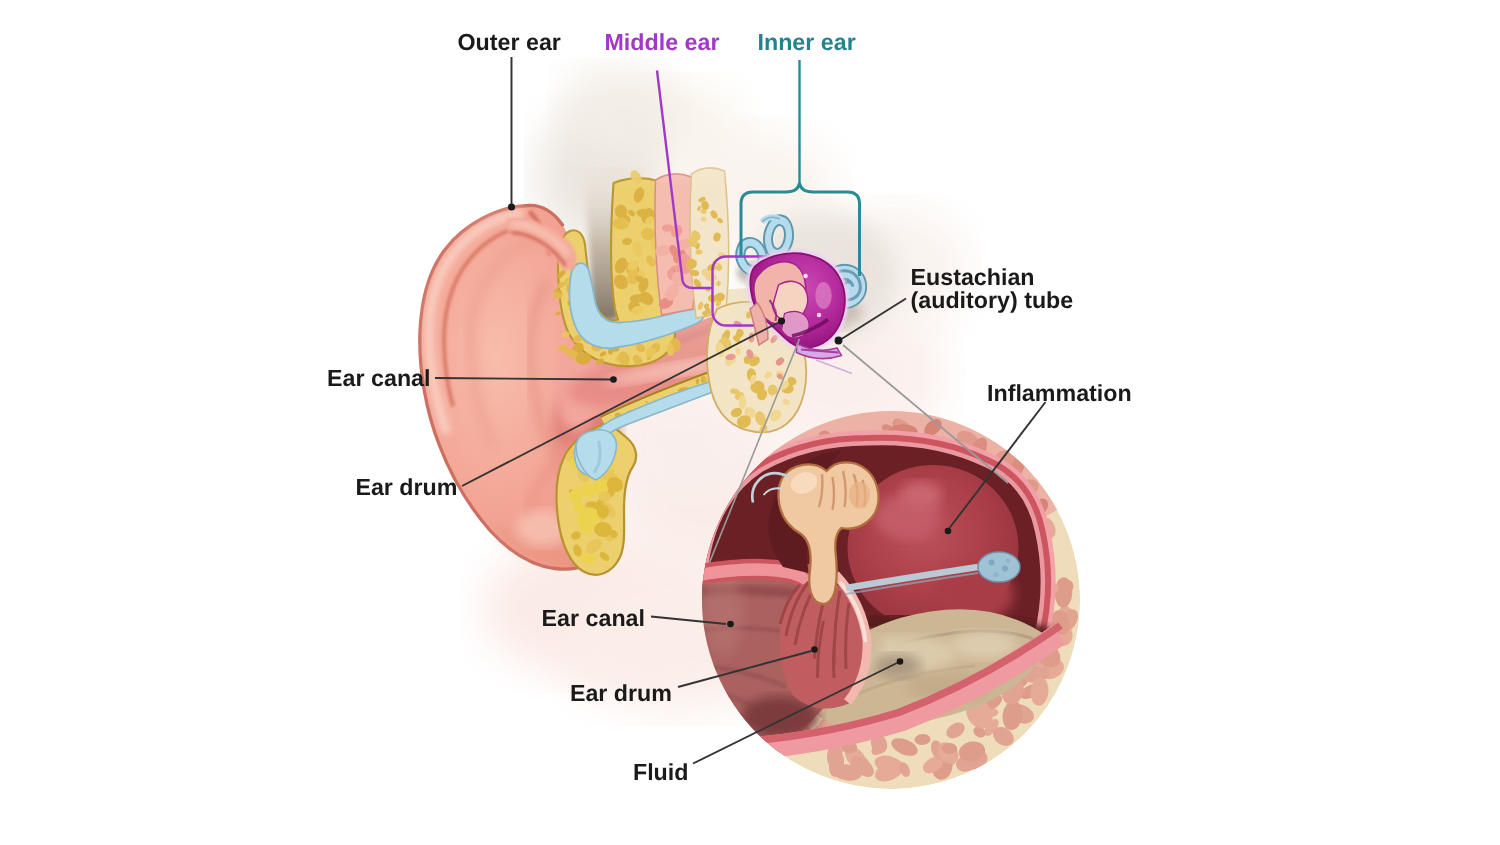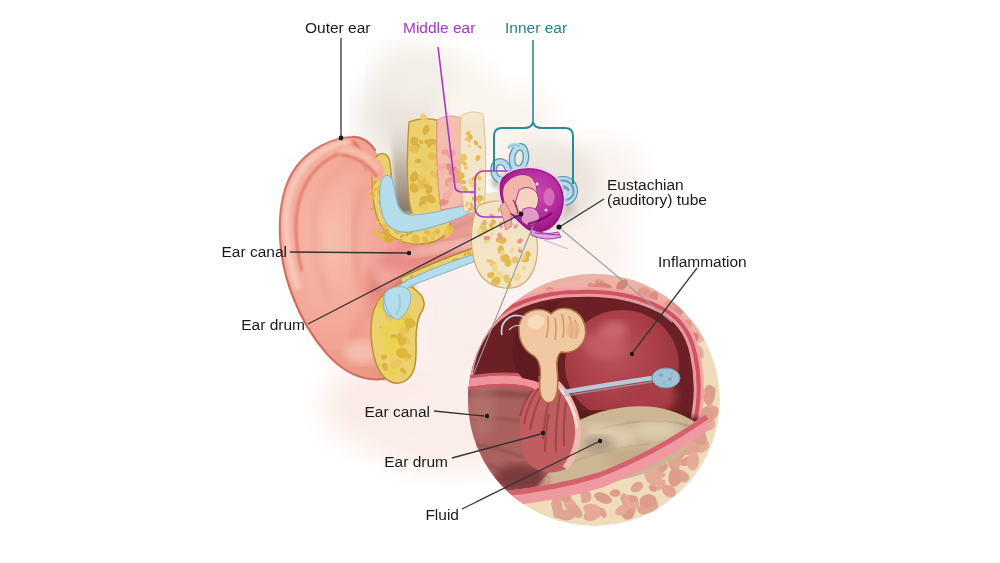--- a/index.html
+++ b/index.html
@@ -1,15 +1,15 @@
 <!DOCTYPE html>
 <html><head><meta charset="utf-8">
 <style>
 html,body{margin:0;padding:0;background:#ffffff;}
-.wrap{position:relative;width:1000px;height:563px;overflow:hidden;font-family:"Liberation Sans",sans-serif;}
+.wrap{position:relative;width:1000px;height:563px;overflow:hidden;font-family:"Liberation Sans",sans-serif;font-weight:bold;}
 </style></head>
 <body>
 <div class="wrap">
 <svg width="1000" height="563" viewBox="0 0 1000 563">
 <defs>
 <radialGradient id="gPinna" cx="38%" cy="42%" r="75%">
  <stop offset="0%" stop-color="#f8bdac"></stop>
           <stop offset="55%" stop-color="#f3a595"></stop>
           <stop offset="100%" stop-color="#eb9080"></stop>
 </radialGradient>

